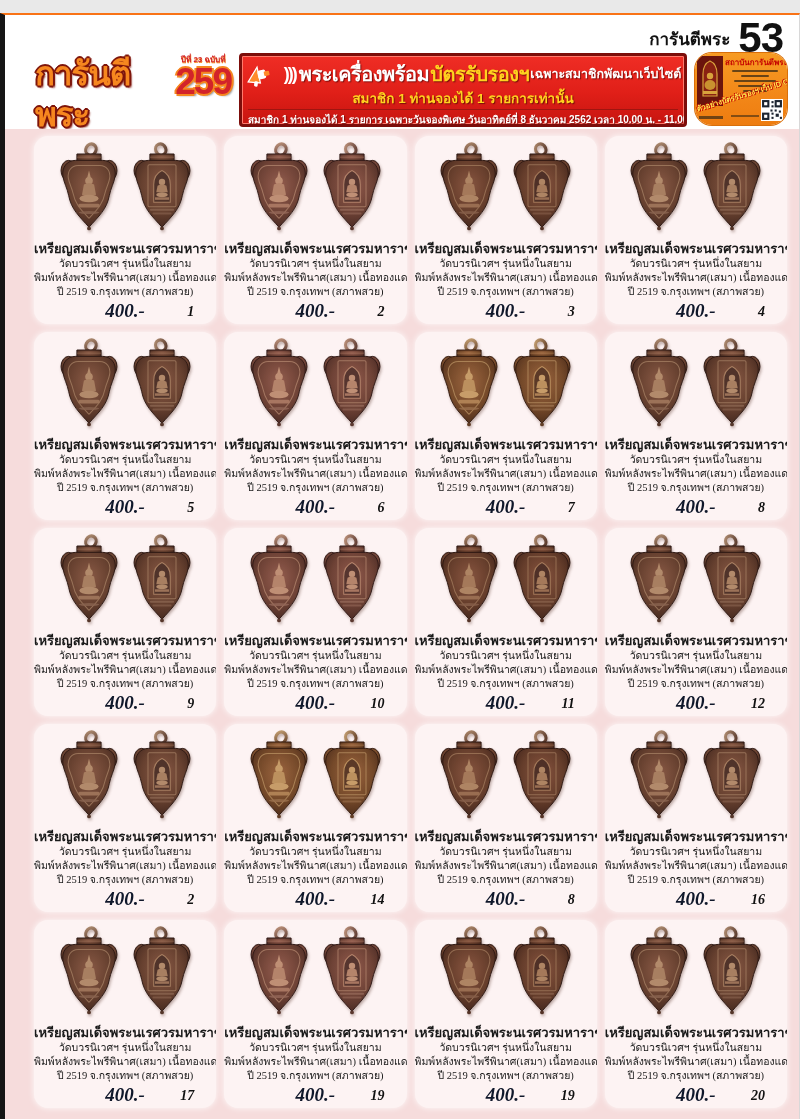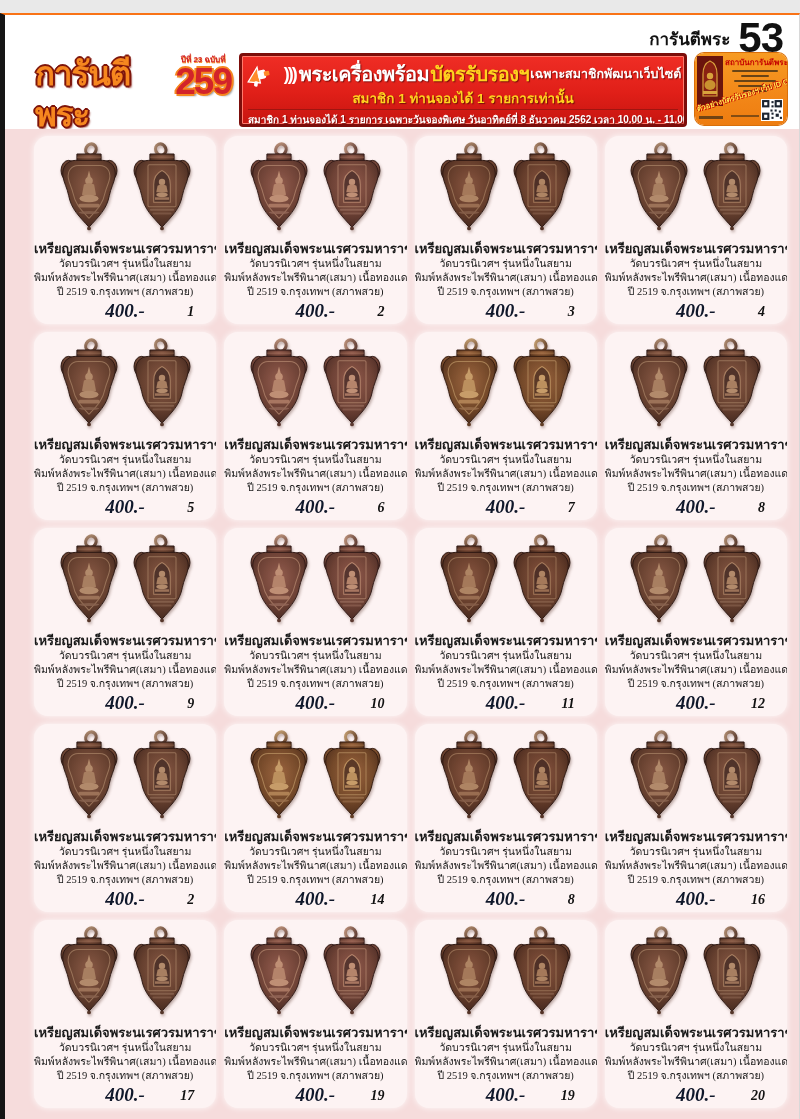--- a/index.html
+++ b/index.html
@@ -62,21 +62,21 @@
              text-shadow:1px 1px 1px #7c0d0a; white-space:nowrap; }
   .b1-suffix { font-size:12.5px; font-weight:bold; color:#fff; white-space:nowrap;
                text-shadow:1px 1px 1px #7c0d0a; }
   .banner-line2 { font-size:13.5px; font-weight:bold; color:#ffd21f; height:20px; line-height:20px;
                   text-shadow:1px 1px 1px #7c0d0a; }
   .banner-line3 { font-size:10px; font-weight:bold; color:#fff; border-top:1px solid #a01510;
                   padding-top:2px; white-space:nowrap; text-shadow:1px 1px 1px #7c0d0a; }
 
   
   .cert-card {
-    position:relative; width:92px; height:72px; border-radius:9px; overflow:hidden;
+    position:relative; width:92px; height:72px; border-radius:17px; overflow:hidden;
     background:linear-gradient(180deg,#f79b23 0%, #f28718 60%, #ee7c10 100%);
     box-shadow:0 0 0 1px #d86f0a; flex:0 0 auto;
   }
   .cert-photo { position:absolute; left:2px; top:3px; width:26px; height:50px; background:#6a140c;
                 border-radius:2px; }
   .cert-title { position:absolute; left:30px; top:3px; right:2px; text-align:center;
                 font-size:8px; font-weight:900; color:#c40000; white-space:nowrap; }
   .cert-lines { position:absolute; left:34px; top:14px; right:6px; }
   .cert-lines .bar { height:2.5px; background:#3a2a14; opacity:.75; border-radius:1px; margin:2.5px auto; }
   .cert-qr { position:absolute; right:4px; bottom:4px; width:22px; height:22px; background:#fff; }

